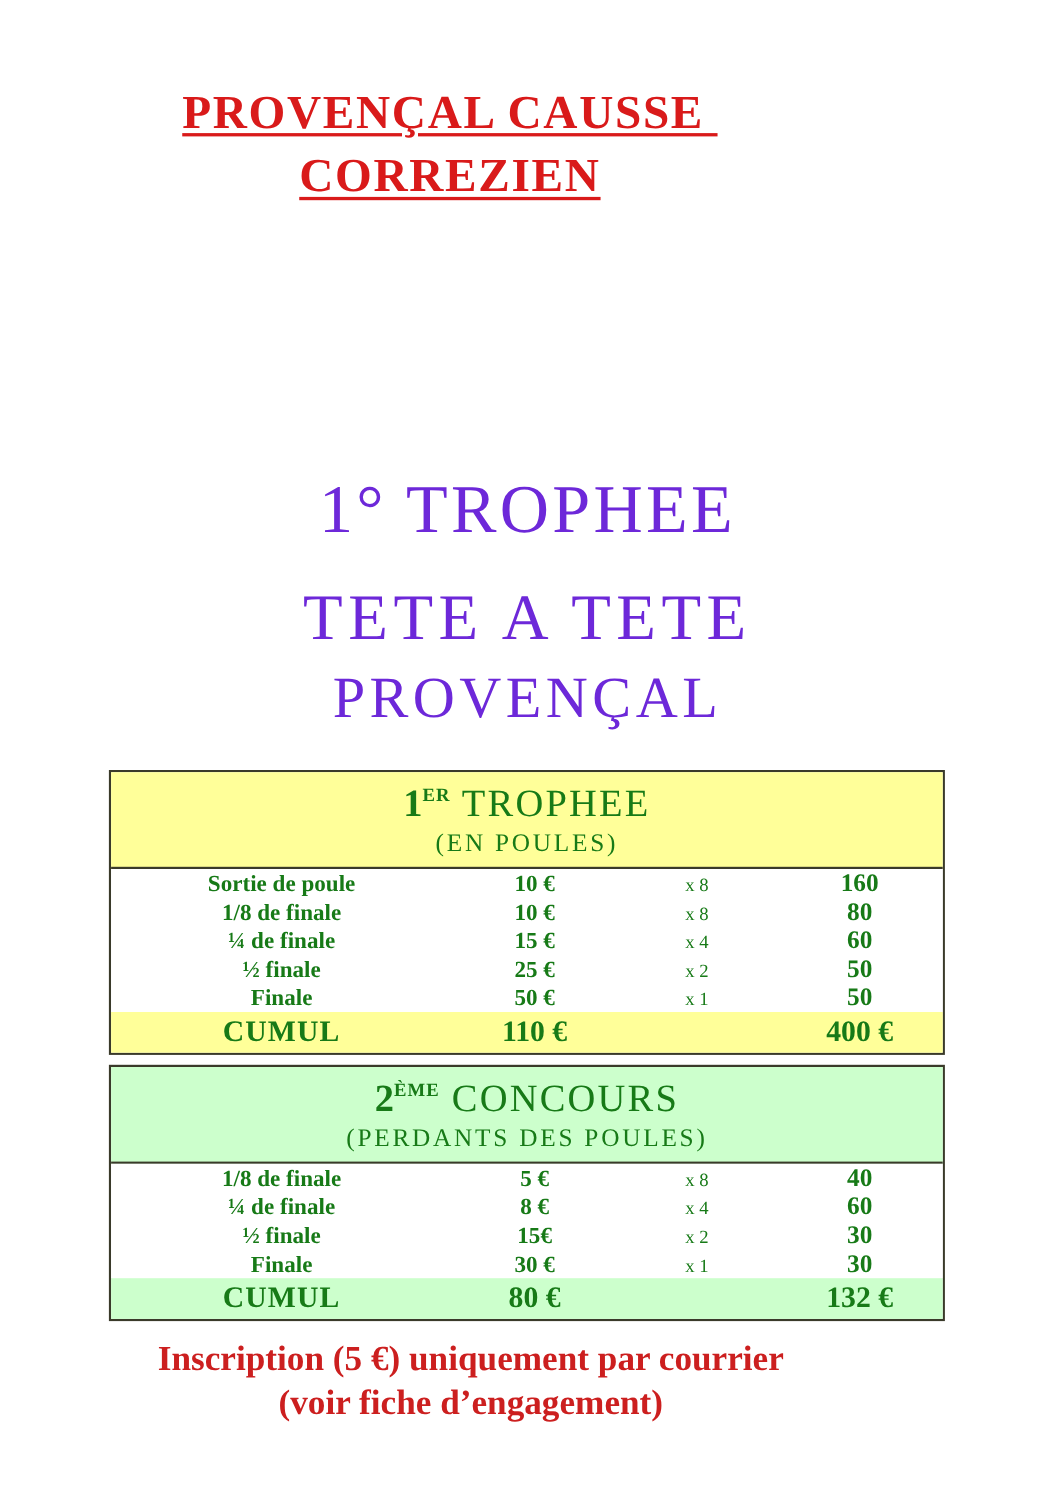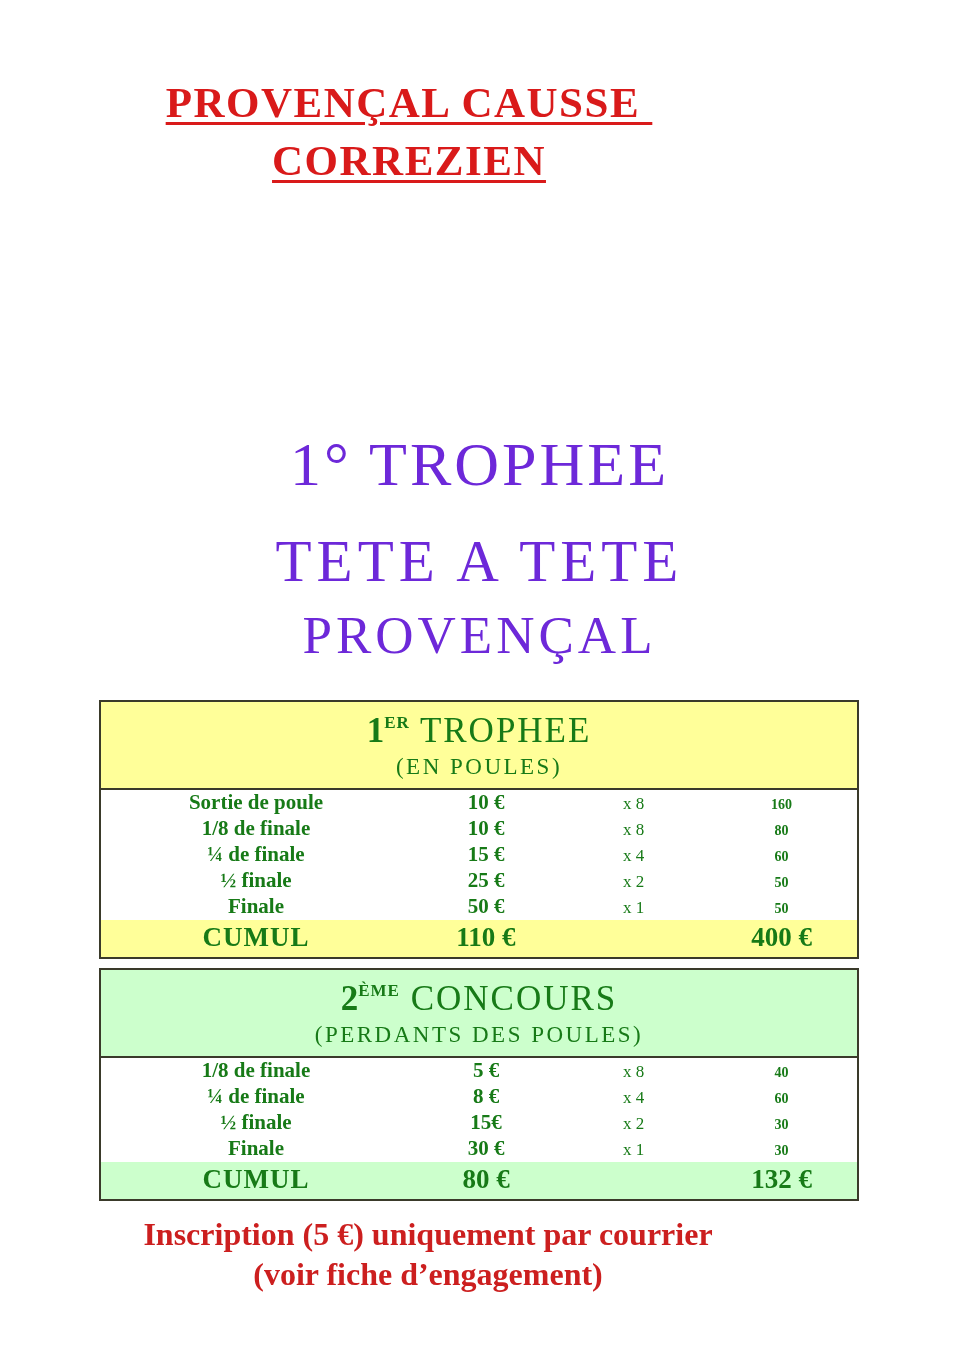--- a/index.html
+++ b/index.html
@@ -158,21 +158,21 @@
   }
   .c-mult {
     width: 145px;
     text-align: center;
     font-size: 17px;
     font-weight: normal;
   }
   .c-total {
     width: 151px;
     text-align: center;
-    font-size: 14px;
+    font-size: 23px;
     font-weight: bold;
   }
 
   .t-cumul {
     display: flex;
     align-items: baseline;
     height: 35px;
     padding-top: 2px;
   }
   #table-1 .t-cumul { background: #FFFF99; }

